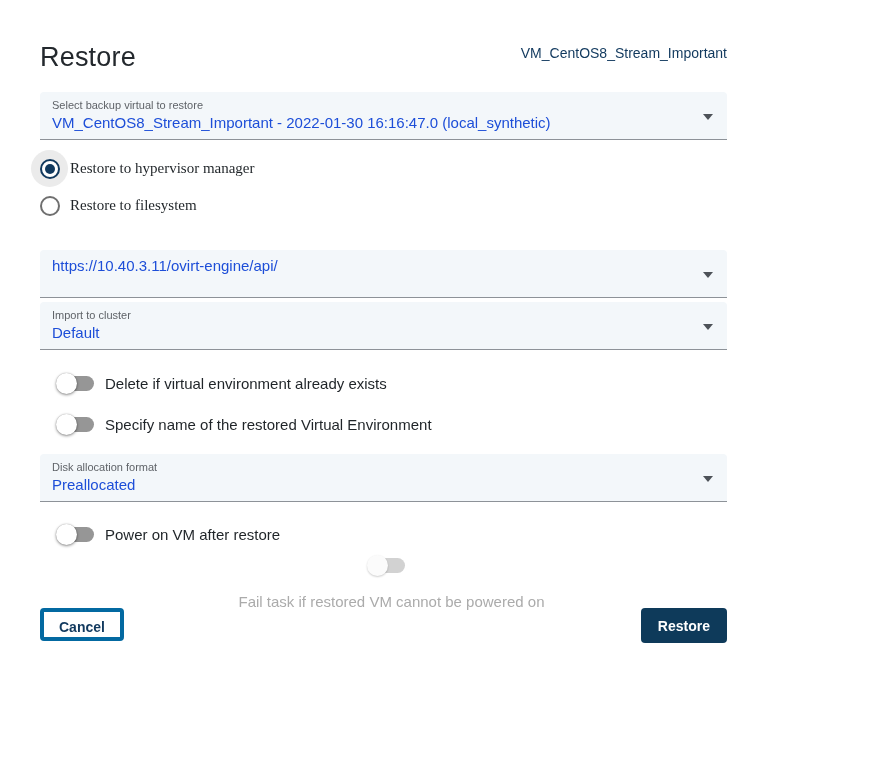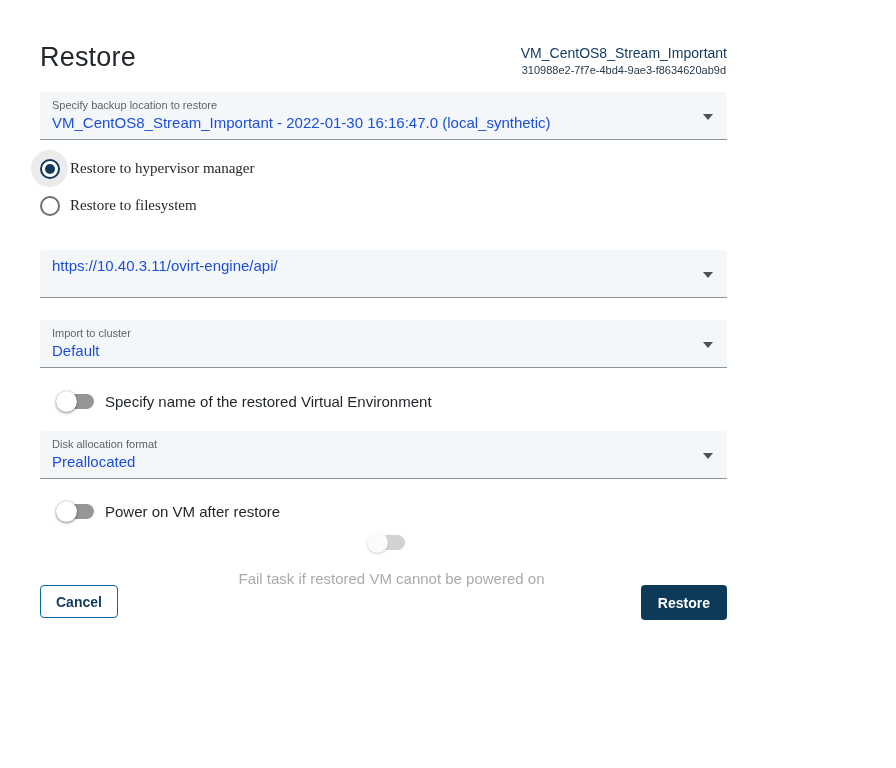--- a/index.html
+++ b/index.html
@@ -14,21 +14,21 @@
   .header { display: flex; justify-content: space-between; align-items: flex-start; height: 32px; }
   .page-title { font-size: 27px; font-weight: 400; color: #23282d; letter-spacing: 0.2px; }
   .vm-info { text-align: center; line-height: 1.35; padding-top: 2px; }
   .vm-name { font-size: 14px; color: #11395e; }
   .vm-uuid { font-size: 11px; color: #273a4a; }
 
   
   .select-field {
     position: relative;
     height: 48px;
-    margin-top: 22px;
+    margin-top: 4px;
     background: #f3f7fa;
     border-bottom: 1px solid #8d9298;
     border-radius: 4px 4px 0 0;
     padding: 7px 40px 0 12px;
     cursor: pointer;
   }
   .select-field.first { margin-top: 18px; }
   .f-label { font-size: 11px; color: #5f6368; margin-bottom: 3px; white-space: nowrap; }
   .f-value { font-size: 15px; color: #1d4ed8; white-space: nowrap; overflow: hidden; }
   .caret {
@@ -75,43 +75,42 @@
   .toggle-row.disabled { cursor: default; flex-direction: column; }
   .toggle-row.disabled .track { background: #d2d2d2; }
   .toggle-row.disabled .thumb { background: #fbfbfb; box-shadow: 0 1px 2px rgba(0,0,0,0.2); }
   .toggle-row.disabled .toggle-label { color: #ababab; }
 
   
   .footer { margin-top: 12px; display: flex; justify-content: space-between; align-items: flex-start; }
   .btn { font-family: "Liberation Sans", "DejaVu Sans", sans-serif; font-weight: 700; font-size: 14px; border-radius: 4px; cursor: pointer; }
   .btn-cancel {
     background: #ffffff; color: #11395e;
-    border: 1px solid #0369a1;
+    border: 4px solid #0369a1;
     padding: 7px 15px; height: 33px;
   }
   .btn-restore {
     background: #0e3a5a; color: #ffffff;
     border: none; padding: 9px 17px; height: 35px;
   }
 </style>
 </head>
 <body>
 
 <div class="page">
 
   <div class="header">
     <h1 class="page-title">Restore</h1>
     <div class="vm-info">
       <div class="vm-name">VM_CentOS8_Stream_Important</div>
-      <div class="vm-uuid">310988e2-7f7e-4bd4-9ae3-f8634620ab9d</div>
     </div>
   </div>
 
   <div class="select-field first">
-    <div class="f-label">Specify backup location to restore</div>
+    <div class="f-label">Select backup virtual to restore</div>
     <div class="f-value">VM_CentOS8_Stream_Important - 2022-01-30 16:16:47.0 (local_synthetic)</div>
     <span class="caret"></span>
   </div>
 
   <div class="radio-group">
     <div class="radio-row">
       <span class="radio-halo focused">
         <span class="radio-outer selected">
           <span class="radio-dot"></span>
         </span>
@@ -132,20 +131,27 @@
   </div>
 
   <div class="select-field">
     <div class="f-label">Import to cluster</div>
     <div class="f-value">Default</div>
     <span class="caret"></span>
   </div>
 
 
   <div class="toggle-group">
+    <div class="toggle-row">
+      <span class="switch">
+        <span class="track"></span>
+        <span class="thumb"></span>
+      </span>
+      <span class="toggle-label">Delete if virtual environment already exists</span>
+    </div>
     <div class="toggle-row">
       <span class="switch">
         <span class="track"></span>
         <span class="thumb"></span>
       </span>
       <span class="toggle-label">Specify name of the restored Virtual Environment</span>
     </div>
   </div>
 
   <div class="select-field" style="margin-top:9px;">

